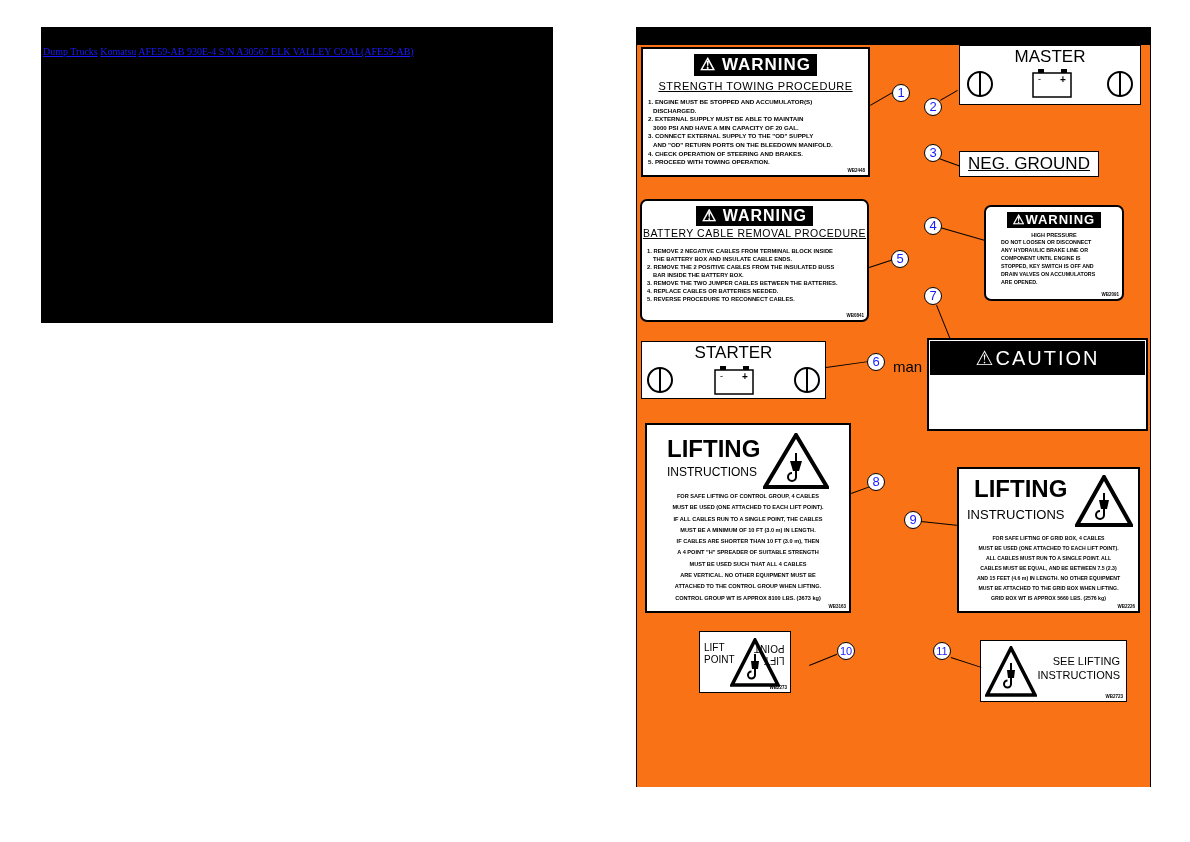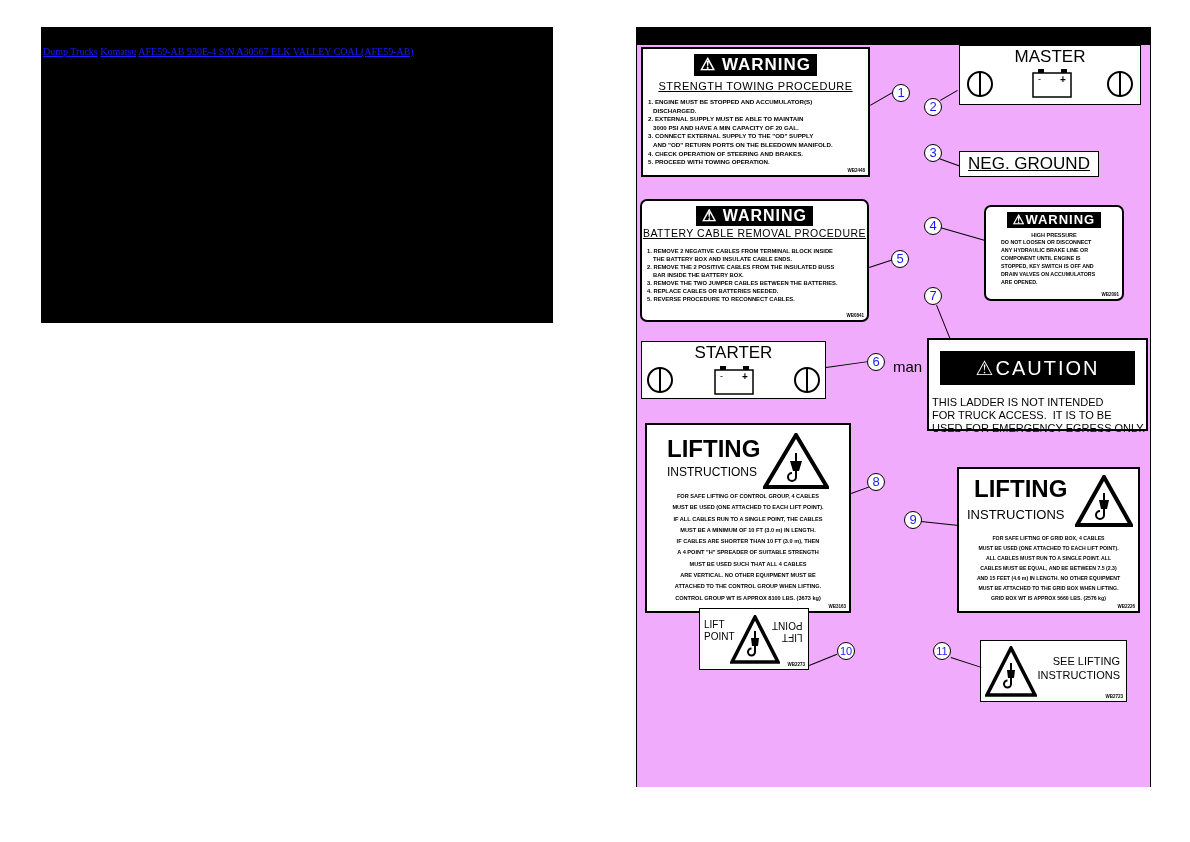--- a/index.html
+++ b/index.html
@@ -2,21 +2,21 @@
 <html><head>
 <meta charset="utf-8">
 <style>
   html, body { margin:0; padding:0; background:#ffffff; }
   body { width:1190px; height:842px; position:relative; overflow:hidden; font-family:"Liberation Sans", sans-serif; }
 
   .left-panel { position:absolute; left:41px; top:27px; width:512px; height:296px; background:#000; }
   .breadcrumb { position:absolute; left:2px; top:19px; font-family:"Liberation Serif", serif; font-size:10px; white-space:nowrap; }
   .breadcrumb a { color:#1a1aff; }
 
-  .right-panel { position:absolute; left:636px; top:27px; width:513px; height:760px; background:#f0abfc; border-left:1.5px solid #000; border-right:1.5px solid #000; }
+  .right-panel { position:absolute; left:636px; top:27px; width:513px; height:760px; background:#f97316; border-left:1.5px solid #000; border-right:1.5px solid #000; }
   .top-bar { position:absolute; left:0; top:0; width:100%; height:18px; background:#000; }
 
   .decal { position:absolute; background:#fff; border:2px solid #000; box-sizing:border-box; }
   .rounded { border-radius:7px; }
   .callout { position:absolute; width:16px; height:16px; border:1px solid #000; border-radius:50%; background:#fff; font-size:13px; color:#1a1aff; line-height:16px; text-align:center; font-family:"Liberation Sans", sans-serif; }
   .leader { position:absolute; height:1px; background:#000; transform-origin:0 0; }
 
   .banner { background:#000; color:#fff; font-weight:bold; display:inline-block; padding:0 6px; letter-spacing:1px; }
   .subtitle { text-decoration:underline; letter-spacing:0.5px; }
   .steps { font-size:6.2px; font-weight:bold; line-height:8.6px; margin:0; padding:0; list-style:none; }
@@ -137,27 +137,22 @@
       <rect x="101" y="6" width="6" height="4" fill="#000"></rect>
       <text x="78" y="19" font-size="9" font-family="Liberation Sans, sans-serif">-</text>
       <text x="100" y="20" font-size="10" font-family="Liberation Sans, sans-serif" font-weight="bold">+</text>
     </svg>
   </div>
   <div class="leader" style="left:189px;top:340px;width:44px;transform:rotate(-8deg);"></div>
   <div class="callout" style="left:230px;top:326px;">6</div>
   <span style="position:absolute;left:256px;top:331px;font-size:15px;">man</span>
 
   <div class="decal" style="left:290px;top:311px;width:221px;height:93px;border:2px solid #000;">
-    <div style="background:#000;color:#fff;height:34px;text-align:center;font-size:20px;line-height:34px;letter-spacing:2px;margin:11px;">
+    <div style="background:#000;color:#fff;height:34px;text-align:center;font-size:20px;line-height:34px;letter-spacing:2px;margin:1px;">
       <span>⚠</span><span>CAUTION</span>
-    </div>
-    <div style="font-size:11px;line-height:13px;margin:2px 0 0 3px;">
-      <div>THIS LADDER IS NOT INTENDED</div>
-      <div style="white-space:pre;">FOR TRUCK ACCESS.  IT IS TO BE</div>
-      <div>USED FOR EMERGENCY EGRESS ONLY.</div>
     </div>
   </div>
   <div class="leader" style="left:300px;top:278px;width:36px;transform:rotate(68deg);"></div>
   <div class="callout" style="left:287px;top:260px;">7</div>
 
   <div class="decal" style="left:8px;top:396px;width:206px;height:190px;">
     <div style="position:absolute;left:20px;top:10px;font-size:24px;font-weight:bold;">LIFTING</div>
     <div style="position:absolute;left:20px;top:40px;font-size:12px;">INSTRUCTIONS</div>
     <svg width="66" height="56" style="position:absolute;left:116px;top:8px;">
       <polygon points="33,2 64,54 2,54" fill="none" stroke="#000" stroke-width="4"></polygon>
@@ -198,21 +193,21 @@
       <div>CABLES MUST BE EQUAL, AND BE BETWEEN 7.5 (2.3)</div>
       <div>AND 15 FEET (4.6 m) IN LENGTH.  NO OTHER EQUIPMENT</div>
       <div>MUST BE ATTACHED TO THE GRID BOX WHEN LIFTING.</div>
       <div>GRID BOX WT IS APPROX 5660 LBS. (2576 kg)</div>
     </div>
     <span class="code">WB2226</span>
   </div>
   <div class="leader" style="left:284px;top:494px;width:38px;transform:rotate(6deg);"></div>
   <div class="callout" style="left:267px;top:484px;">9</div>
 
-  <div class="decal" style="left:62px;top:581px;width:110px;height:62px;border-width:1.5px;">
+  <div class="decal" style="left:62px;top:604px;width:92px;height:62px;border-width:1.5px;">
     <div style="position:absolute;left:4px;top:10px;font-size:10px;line-height:12px;">
       <div>LIFT</div>
       <div>POINT</div>
     </div>
     <svg width="50" height="50" style="position:absolute;left:30px;top:6px;">
       <polygon points="25,2 48,47 2,47" fill="none" stroke="#000" stroke-width="3.5"></polygon>
       <line x1="25" y1="16" x2="25" y2="23" stroke="#000" stroke-width="2"></line>
       <polygon points="21,23 29,23 28,31 22,31" fill="#000"></polygon>
       <path d="M25 31 L25 37 A3.5 3.5 0 1 1 21.5 33.5" fill="none" stroke="#000" stroke-width="2"></path>
     </svg>

